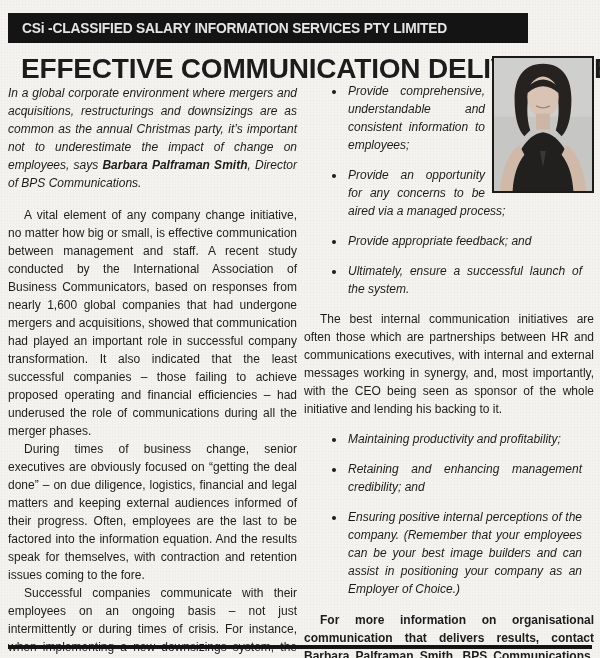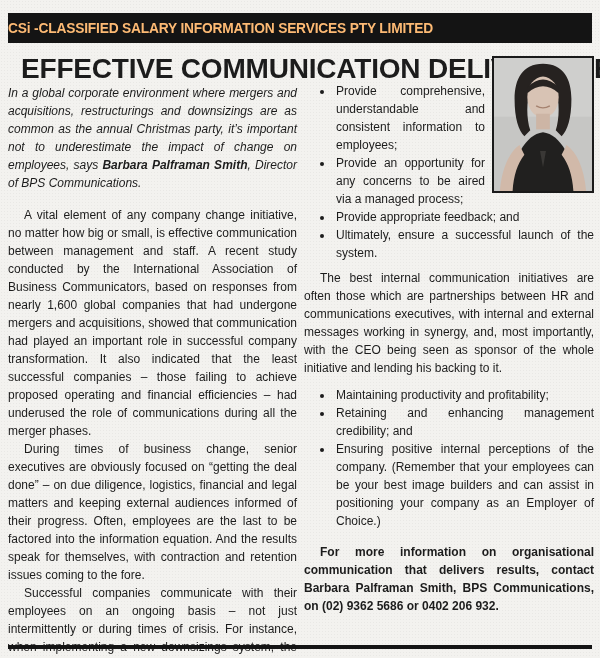--- a/index.html
+++ b/index.html
@@ -5,44 +5,44 @@
   html,body{margin:0;padding:0;background:#e8e7e4;}
   .page{
     position:relative;width:600px;height:658px;margin:0 auto;
     background:#f3f2ef;
     background-image:radial-gradient(rgba(0,0,0,0.045) 1px, transparent 1px);
     background-size:3px 3px;
     font-family:"Liberation Sans", sans-serif;
     color:#1c1c1c;overflow:hidden;
   }
   .masthead{
-    position:absolute;left:8px;top:13px;width:584px;height:30px;
-    background:#141414;color:#fdba74;display:flex;align-items:center;
-    box-sizing:border-box;
+    position:absolute;left:8px;top:13px;width:520px;height:30px;
+    background:#141414;color:#e5e5e5;display:flex;align-items:center;
+    box-sizing:border-box;padding-left:14px;
   }
   .masthead-text{
     font-weight:bold;font-size:14.5px;letter-spacing:-0.2px;
     transform:scaleX(0.95);transform-origin:left center;white-space:nowrap;
   }
   .headline{
     position:absolute;left:21px;top:53px;width:480px;
     font-size:28px;font-weight:bold;letter-spacing:-0.2px;white-space:nowrap;
   }
   .col{
     position:absolute;font-size:12px;line-height:18px;text-align:justify;
   }
   .col-left{left:8px;top:84px;width:289px;}
   .col-right{left:304px;top:56px;width:290px;}
   p{margin:0;}
   .intro{font-style:italic;margin-bottom:14px;}
   .intro b{font-style:italic;}
   .indent{text-indent:16px;}
   .gap-top{margin-top:13px;font-weight:bold;}
   ul.bullets{list-style:disc outside;margin:9px 0 7px 0;padding-left:30px;}
-  ul.bullets li{margin:0;padding-left:2px;}
+  ul.bullets li{margin:12px;padding-left:2px;font-style:italic;}
   ul.bullets.first-right{margin-top:26px;}
   .photo-frame{
     float:right;width:102px;height:137px;margin:0 0 6px 7px;
     border:2px solid #1a1a1a;background:#c6c6c4;box-sizing:border-box;overflow:hidden;
   }
   .photo-frame svg{display:block;width:100%;height:100%;}
   .bottom-rule{
     position:absolute;left:8px;top:645px;width:584px;height:4px;background:#141414;
   }
 </style>

